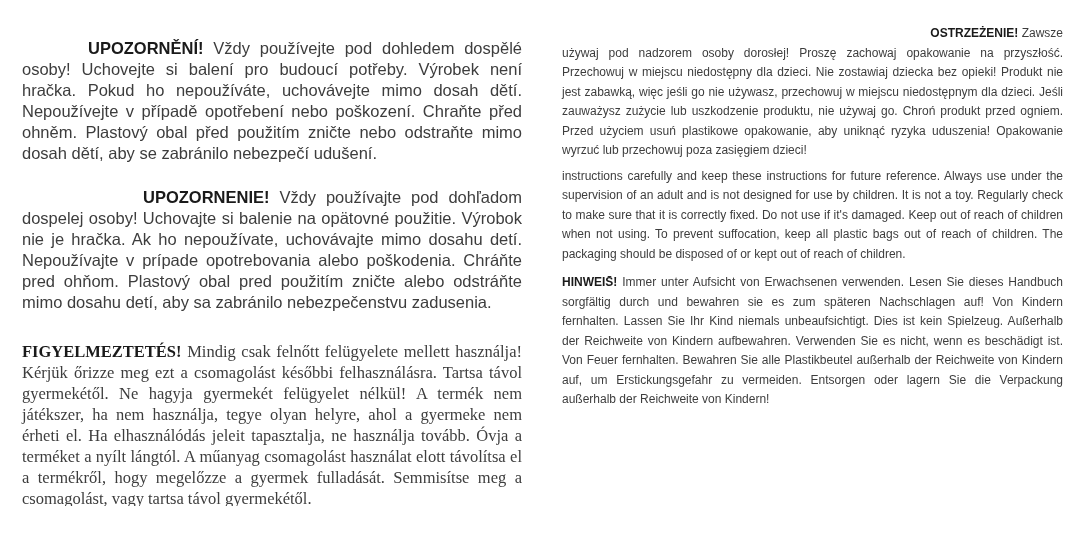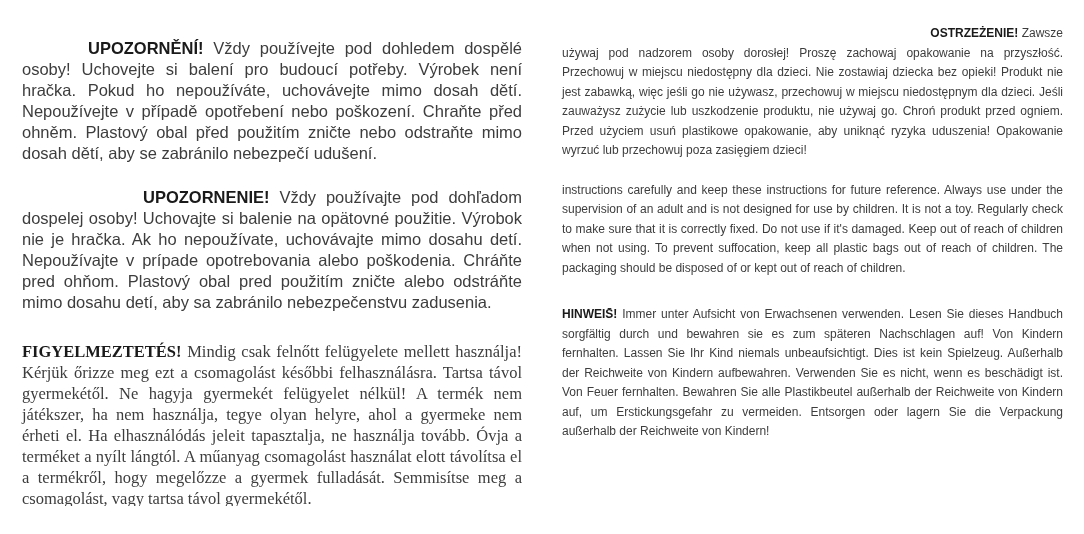--- a/index.html
+++ b/index.html
@@ -37,22 +37,22 @@
   }
   .head-line {
     text-align: right;
     color: #3d3d3d;
     white-space: nowrap;
   }
   
   .p-cs { text-indent: 66px; margin-bottom: 23px; }
   .p-sk { text-indent: 121px; margin-bottom: 28px; }
   .p-hu { text-indent: 0; font-family: Liberation Serif, serif; }
-  .p-pl-body { margin-bottom: 20px; }
-  .p-en-body { margin-bottom: 27px; }
+  .p-pl-body { margin-bottom: 6px; }
+  .p-en-body { margin-bottom: 9px; }
 </style>
 </head>
 <body>
 
 <div class="page">
 
   <div class="col col-left">
 
     <p class="para p-cs"><span class="head">UPOZORNĚNÍ!</span>
       <span>Vždy používejte pod dohledem dospělé osoby! Uchovejte si balení pro budoucí potřeby. Výrobek není hračka. Pokud ho nepoužíváte, uchovávejte mimo dosah dětí. Nepoužívejte v případě opotřebení nebo poškození. Chraňte před ohněm. Plastový obal před použitím zničte nebo odstraňte mimo dosah dětí, aby se zabránilo nebezpečí udušení.</span></p>

